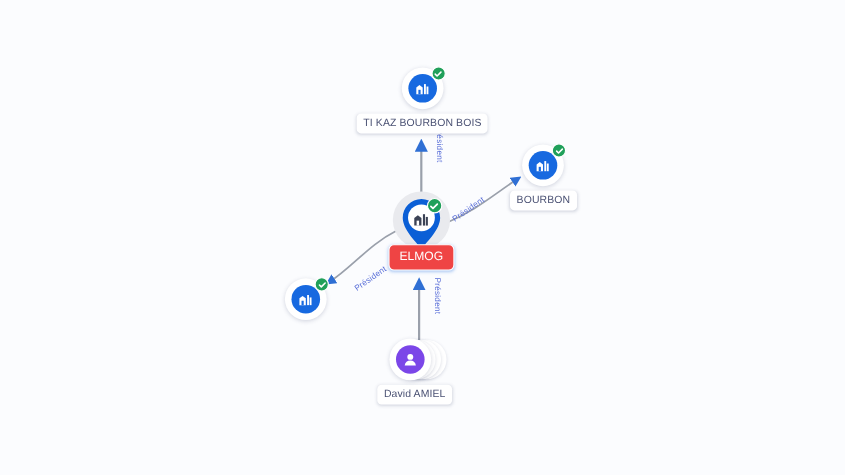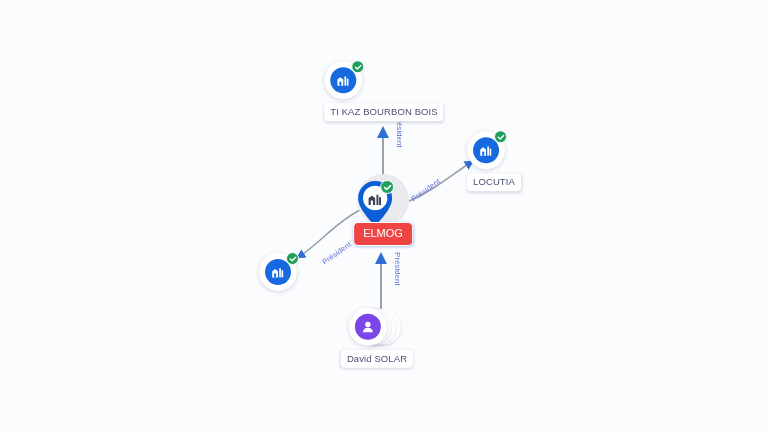--- a/index.html
+++ b/index.html
@@ -33,21 +33,21 @@
     width: 0;
     height: 0;
   }
   .node-anchor {
     position: absolute;
     left: 0;
     top: 0;
     transform: translate(-50%, -50%);
     display: flex;
     flex-direction: column;
-    align-items: flex-start;
+    align-items: center;
   }
 
   
   .circle-avatar {
     position: relative;
     width: 38px;
     height: 38px;
     border-radius: 50%;
     background: #ffffff;
     box-shadow: 0 1px 4px rgba(60,70,110,0.22);
@@ -270,21 +270,21 @@
             <rect x="9.2" y="4.2" width="1.7" height="9.2" fill="#ffffff"></rect>
             <rect x="11.5" y="6.4" width="1.7" height="7.0" fill="#ffffff"></rect>
           </svg>
         </div>
         <div class="verify-badge">
           <svg width="8" height="8" viewBox="0 0 8 8">
             <path d="M1.4 4.1 L3.1 5.8 L6.6 2.3" stroke="#ffffff" stroke-width="1.4" fill="none" stroke-linecap="round" stroke-linejoin="round"></path>
           </svg>
         </div>
       </div>
-      <div class="node-label">LOCUTIA</div>
+      <div class="node-label">BOURBON</div>
     </div>
   </div>
 
   <div class="node" style="left:278px; top:272px;">
     <div class="node-anchor">
       <div class="circle-avatar">
         <div class="glyph">
           <svg width="16" height="16" viewBox="0 0 16 16">
             <path d="M2.2 13.4 L2.2 7.2 L5.1 5.0 L8.0 7.2 L8.0 13.4 Z" fill="#ffffff"></path>
             <rect x="4.1" y="9.4" width="2.0" height="4.0" fill="#1769e0"></rect>
@@ -309,21 +309,21 @@
         <div class="stack-card c1"></div>
         <div class="person-avatar">
           <div class="glyph">
             <svg width="16" height="16" viewBox="0 0 16 16">
               <circle cx="8" cy="5.7" r="2.7" fill="#ffffff"></circle>
               <path d="M2.9 13.6 C3.3 10.4 5.4 9.0 8 9.0 C10.6 9.0 12.7 10.4 13.1 13.6 Z" fill="#ffffff"></path>
             </svg>
           </div>
         </div>
       </div>
-      <div class="node-label person-label">David SOLAR</div>
+      <div class="node-label person-label">David AMIEL</div>
     </div>
   </div>
 
   <div class="node" style="left:383px; top:212px;">
     <div class="node-anchor">
       <div class="focus-halo"></div>
       <div class="pin-wrap">
         <svg class="pin" width="44" height="50" viewBox="0 0 44 50">
           <path d="M22 3 C12.6 3 5 10.6 5 20 C5 30.5 16.5 41.5 20.4 46.4 C21.2 47.4 22.8 47.4 23.6 46.4 C27.5 41.5 39 30.5 39 20 C39 10.6 31.4 3 22 3 Z" fill="#0b5fd6"></path>
           <circle cx="22" cy="20" r="12.2" fill="#ffffff"></circle>

